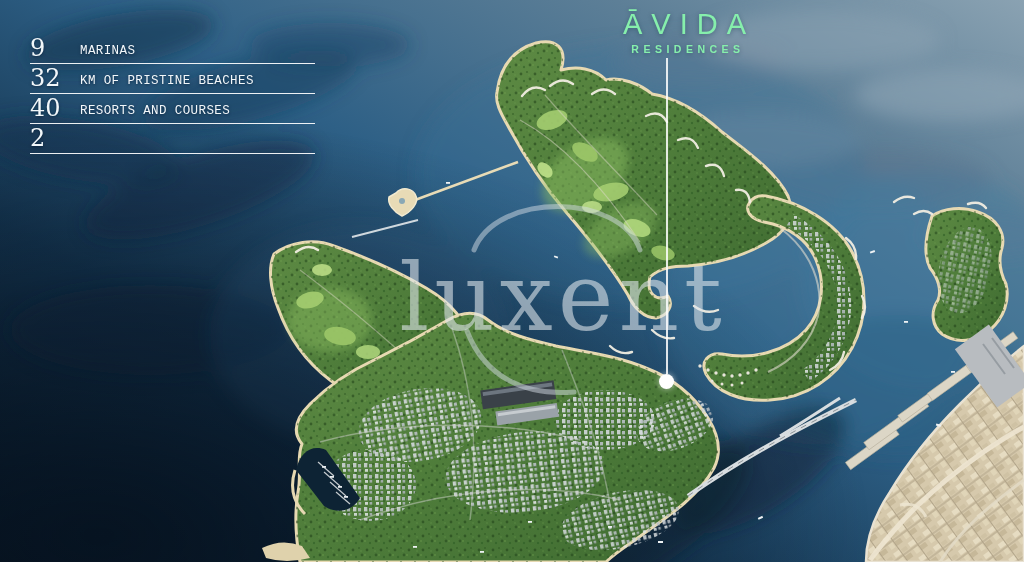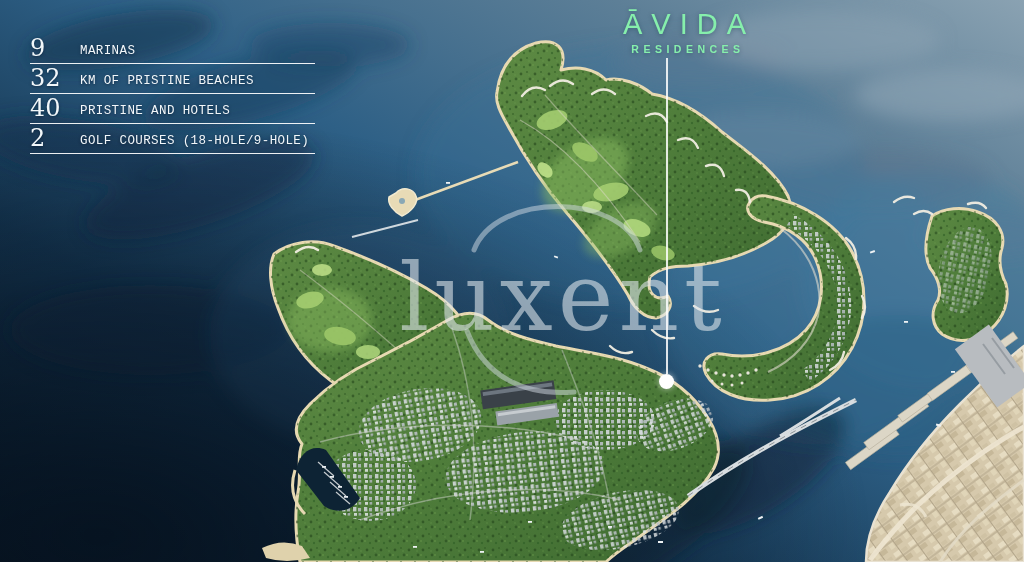--- a/index.html
+++ b/index.html
@@ -310,25 +310,24 @@
     <div class="stat-row">
       <span class="stat-num">9</span>
       <span class="stat-label">MARINAS</span>
     </div>
     <div class="stat-row">
       <span class="stat-num">32</span>
       <span class="stat-label">KM OF PRISTINE BEACHES</span>
     </div>
     <div class="stat-row">
       <span class="stat-num">40</span>
-      <span class="stat-label">PRISTINE AND HOTELS</span>
+      <span class="stat-label">RESORTS AND COURSES</span>
     </div>
     <div class="stat-row">
       <span class="stat-num">2</span>
-      <span class="stat-label">GOLF COURSES (18-HOLE/9-HOLE)</span>
     </div>
   </div>
 
   <div class="logo">
     <div class="logo-name" aria-label="ĀVIDA">ĀVIDA</div>
     <div class="logo-sub">RESIDENCES</div>
   </div>
 
   <div class="marker-line"></div>
   <div class="marker-dot"></div>

